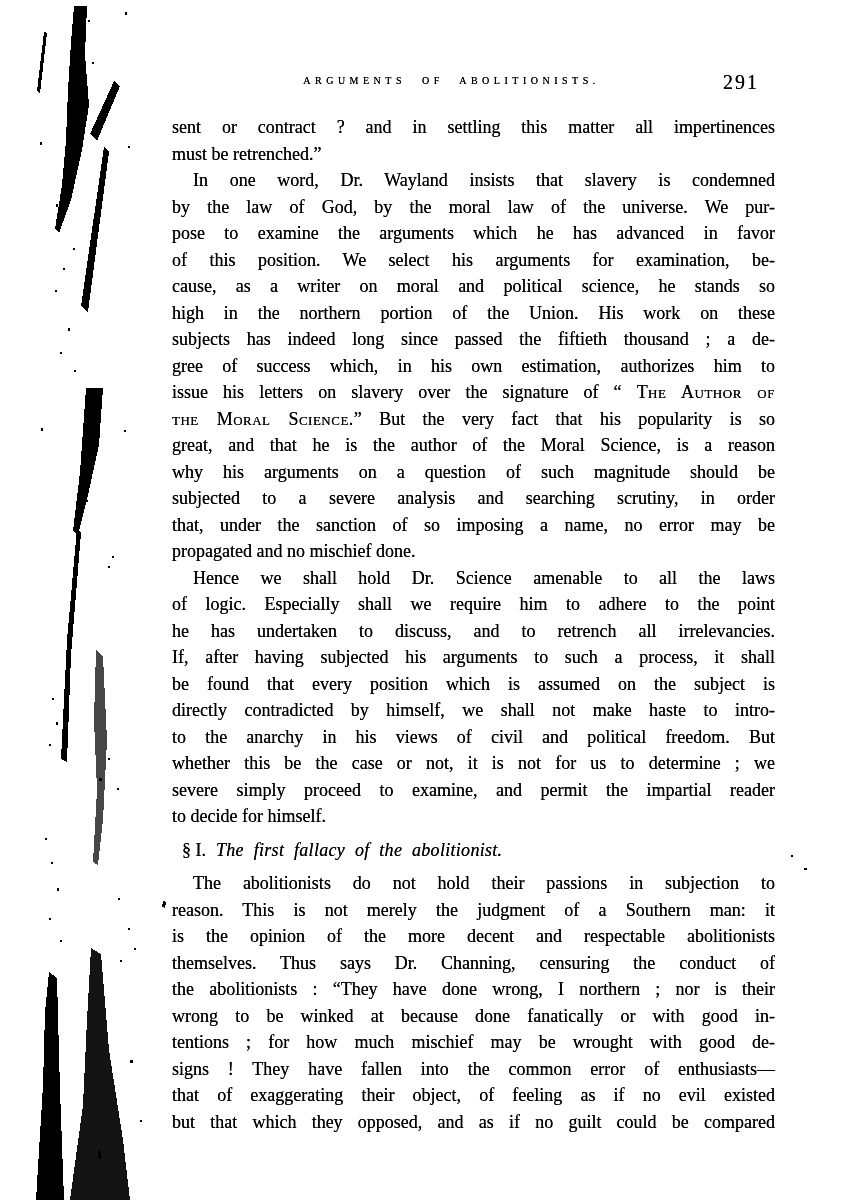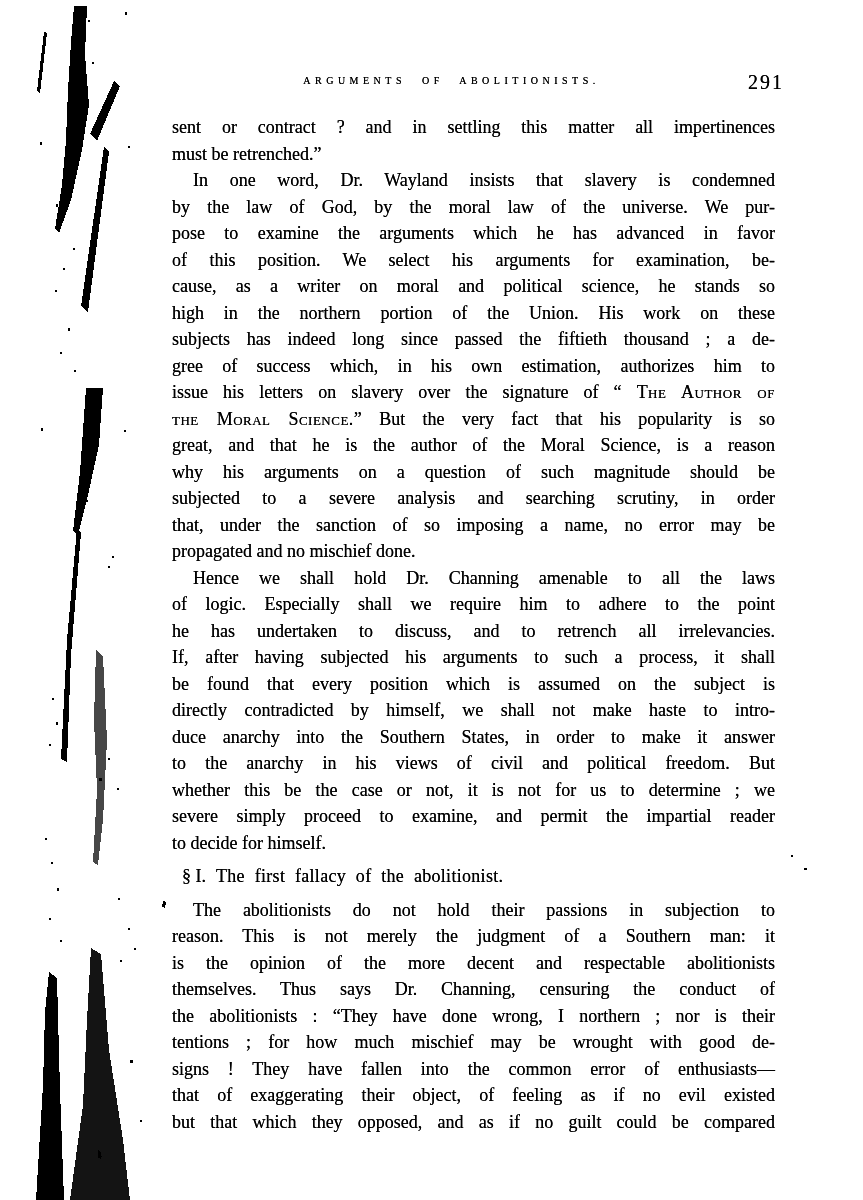--- a/index.html
+++ b/index.html
@@ -7,35 +7,35 @@
     width:863px;height:1200px;position:relative;background:#ffffff;color:#000;
     font-family:"Liberation Serif", serif;
   }
   .page{position:absolute;inset:0;}
   .running-title{
     position:absolute;top:75px;left:150px;width:603px;text-align:center;
     font-size:10px;letter-spacing:4.5px;word-spacing:9px;
     text-shadow:0 0 0.5px rgba(0,0,0,.9);
   }
   .page-number{
-    position:absolute;top:71px;left:748px;font-size:20px;letter-spacing:2px;
+    position:absolute;top:71px;left:723px;font-size:20px;letter-spacing:2px;
     text-shadow:0 0 0.5px rgba(0,0,0,.9);
   }
   .text{
     position:absolute;top:114px;left:172px;width:603px;
     font-size:18px;line-height:26.5px;
     text-shadow:0 0 0.6px rgba(0,0,0,.85);
   }
   .line{min-height:26.5px;}
   .jl{text-align:justify;text-align-last:justify;}
   .ind{text-indent:21px;}
   .it{}
   .sc{font-variant:small-caps;letter-spacing:.5px;margin-top:36px;}
   .heading{margin:7px 0 7px 10px;}
-  .heading .htitle{word-spacing:5px;letter-spacing:.3px;margin-left:10px;}
+  .heading .htitle{font-style:italic;word-spacing:5px;letter-spacing:.3px;margin-left:10px;}
   svg.smudge{position:absolute;left:0;top:0;pointer-events:none;}
 </style>
 </head>
 <body>
 
 <div class="page">
 
   <div class="running-title">ARGUMENTS OF ABOLITIONISTS.</div>
 
   <div class="page-number">291</div>
@@ -56,39 +56,39 @@
         <div class="line jl"><span>gree of success which, in his own estimation, authorizes him to</span></div>
         <div class="line jl"><span>issue his letters on slavery over the signature of “ </span><span class="sc">The Author of</span></div>
         <div class="line jl"><span class="sc">the Moral Science.</span><span>” But the very fact that his popularity is so</span></div>
         <div class="line jl"><span>great, and that he is </span><span class="it">the</span><span> author of </span><span class="it">the</span><span> Moral Science, is a reason</span></div>
         <div class="line jl"><span>why his arguments on a question of such magnitude should be</span></div>
         <div class="line jl"><span>subjected to a severe analysis and searching scrutiny, in order</span></div>
         <div class="line jl"><span>that, under the sanction of so imposing a name, no error may be</span></div>
         <div class="line"><span>propagated and no mischief done.</span></div>
       </div>
       <div>
-        <div class="line jl ind"><span>Hence we shall hold Dr. Channing amenable to all the laws</span></div>
+        <div class="line jl ind"><span>Hence we shall hold Dr. Science amenable to all the laws</span></div>
         <div class="line jl"><span>of logic. Especially shall we require him to adhere to the point</span></div>
         <div class="line jl"><span>he has undertaken to discuss, and to retrench all irrelevancies.</span></div>
         <div class="line jl"><span>If, after having subjected his arguments to such a process, it shall</span></div>
         <div class="line jl"><span>be found that every position which is assumed on the subject is</span></div>
         <div class="line jl"><span>directly contradicted by himself, we shall not make haste to intro-</span></div>
-        <div class="line jl"><span>duce anarchy into the Southern States, in order to make it answer</span></div>
         <div class="line jl"><span>to the anarchy in his views of civil and political freedom. But</span></div>
         <div class="line jl"><span>whether this be the case or not, it is not for us to determine ; we</span></div>
         <div class="line jl"><span>severe simply proceed to examine, and permit the impartial reader</span></div>
         <div class="line"><span>to decide for himself.</span></div>
       </div>
       <div class="heading"><span class="hprefix">§ I.</span><span class="htitle">The first fallacy of the abolitionist.</span></div>
       <div>
         <div class="line jl ind"><span>The abolitionists do not hold their passions in subjection to</span></div>
         <div class="line jl"><span>reason. This is not merely the judgment of a Southern man: it</span></div>
         <div class="line jl"><span>is the opinion of the more decent and respectable abolitionists</span></div>
         <div class="line jl"><span>themselves. Thus says Dr. Channing, censuring the conduct of</span></div>
         <div class="line jl"><span>the abolitionists : “They have done wrong, I northern ; nor is their</span></div>
+        <div class="line jl"><span>wrong to be winked at because done fanatically or with good in-</span></div>
         <div class="line jl"><span>tentions ; for how much mischief may be wrought with good de-</span></div>
         <div class="line jl"><span>signs ! They have fallen into the common error of enthusiasts—</span></div>
         <div class="line jl"><span>that of exaggerating their object, of feeling as if no evil existed</span></div>
         <div class="line jl"><span>but that which they opposed, and as if no guilt could be compared</span></div>
       </div>
     </div>
 
   <svg class="smudge" width="863" height="1200" viewBox="0 0 863 1200" shape-rendering="crispEdges">
     <g fill="#000">
 

